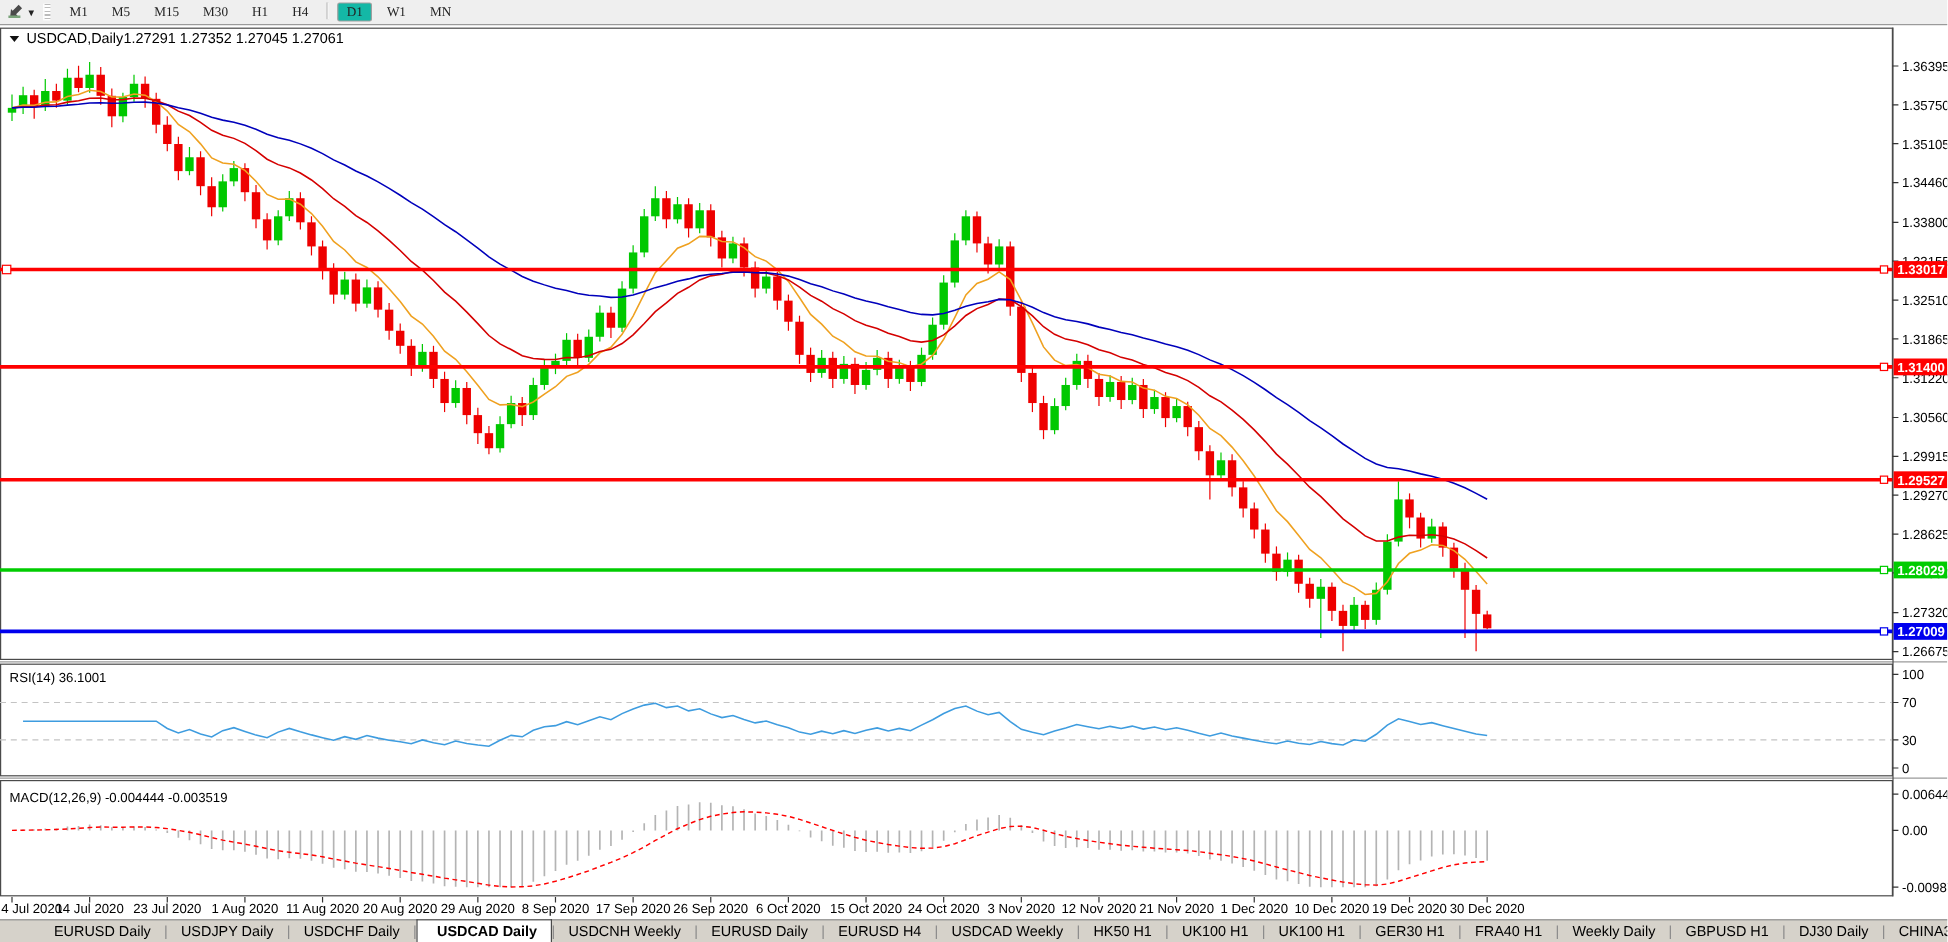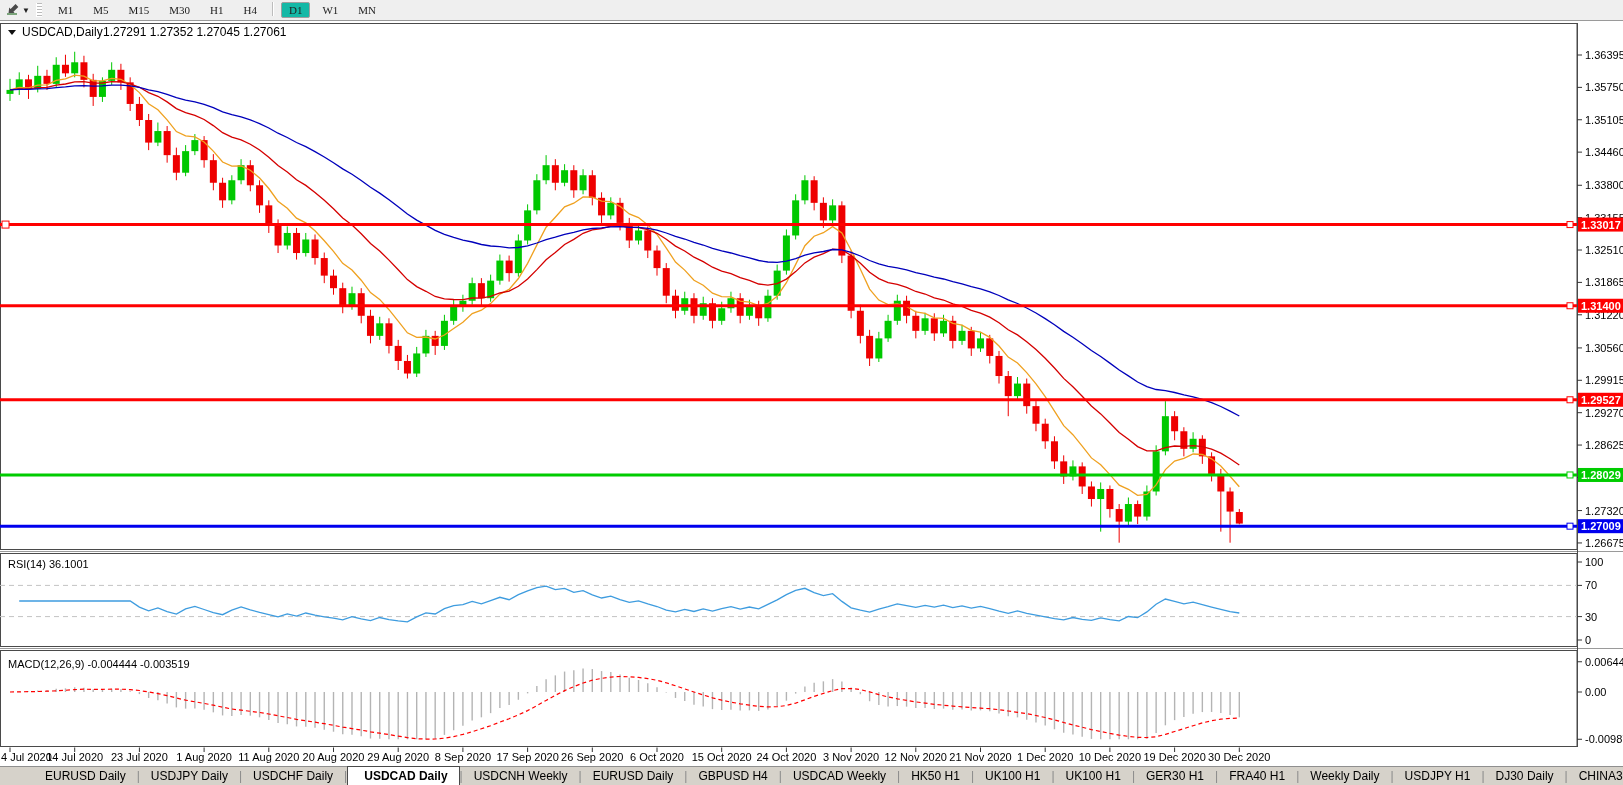--- a/index.html
+++ b/index.html
@@ -592,36 +592,36 @@
       <div class="tab">USDJPY Daily</div>
       <div class="tabsep">|</div>
       <div class="tab">USDCHF Daily</div>
       <div class="tabsep">|</div>
       <div class="tab active">USDCAD Daily</div>
       <div class="tabsep">|</div>
       <div class="tab">USDCNH Weekly</div>
       <div class="tabsep">|</div>
       <div class="tab">EURUSD Daily</div>
       <div class="tabsep">|</div>
-      <div class="tab">GBPUSD H4</div>
+      <div class="tab">EURUSD H4</div>
       <div class="tabsep">|</div>
       <div class="tab">USDCAD Weekly</div>
       <div class="tabsep">|</div>
       <div class="tab">HK50 H1</div>
       <div class="tabsep">|</div>
       <div class="tab">UK100 H1</div>
       <div class="tabsep">|</div>
       <div class="tab">UK100 H1</div>
       <div class="tabsep">|</div>
       <div class="tab">GER30 H1</div>
       <div class="tabsep">|</div>
       <div class="tab">FRA40 H1</div>
       <div class="tabsep">|</div>
       <div class="tab">Weekly Daily</div>
       <div class="tabsep">|</div>
-      <div class="tab">USDJPY H1</div>
+      <div class="tab">GBPUSD H1</div>
       <div class="tabsep">|</div>
       <div class="tab">DJ30 Daily</div>
       <div class="tabsep">|</div>
       <div class="tab">CHINA300 H1</div>
     </div>
 
 </div>
 
 </body></html>

